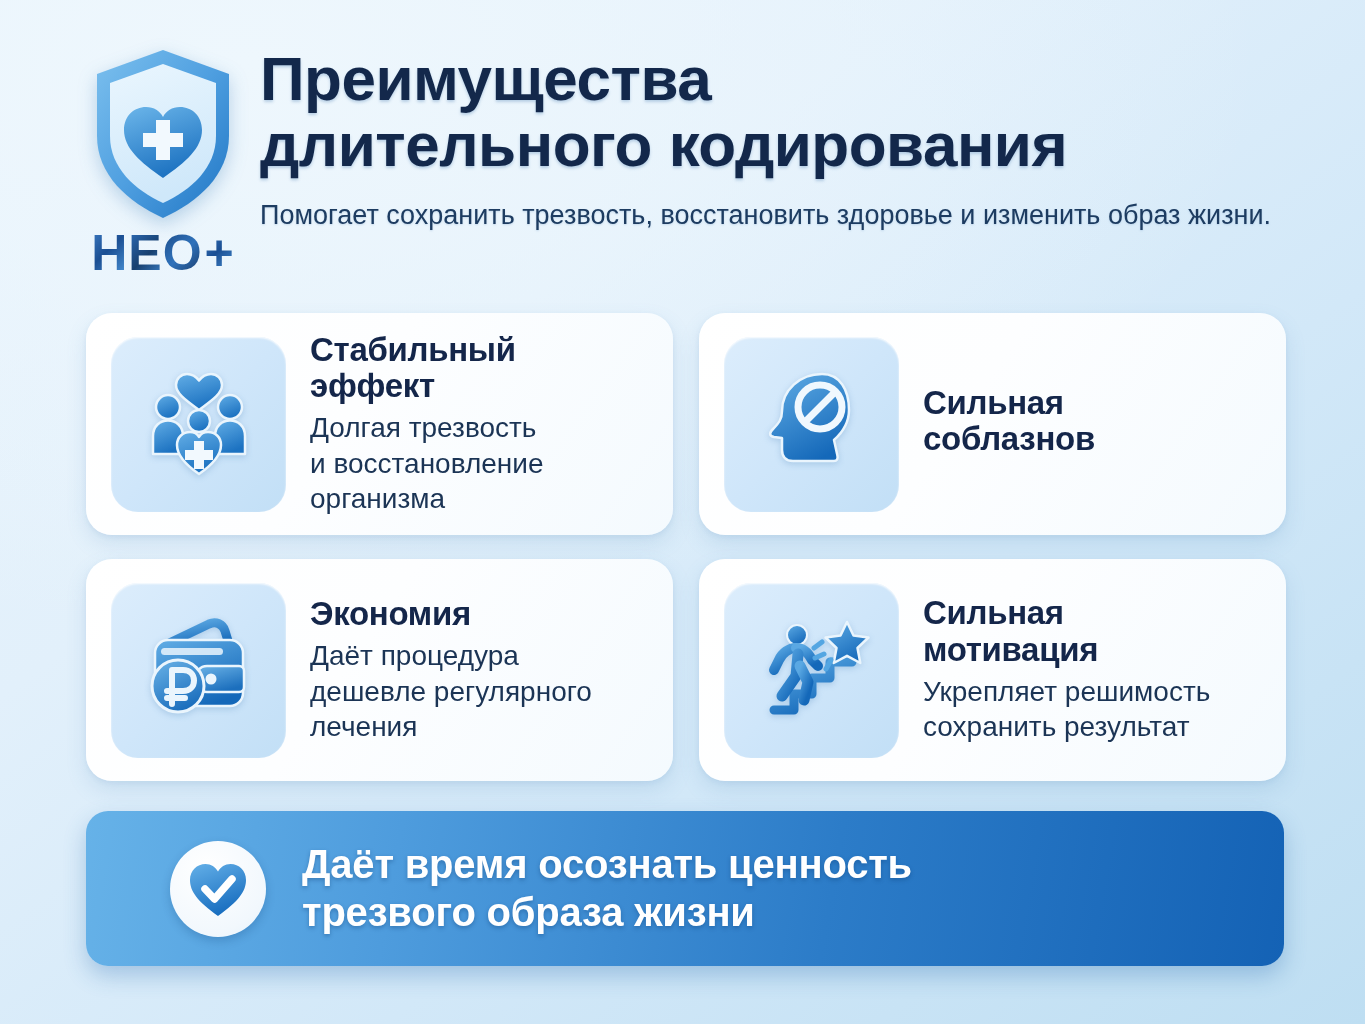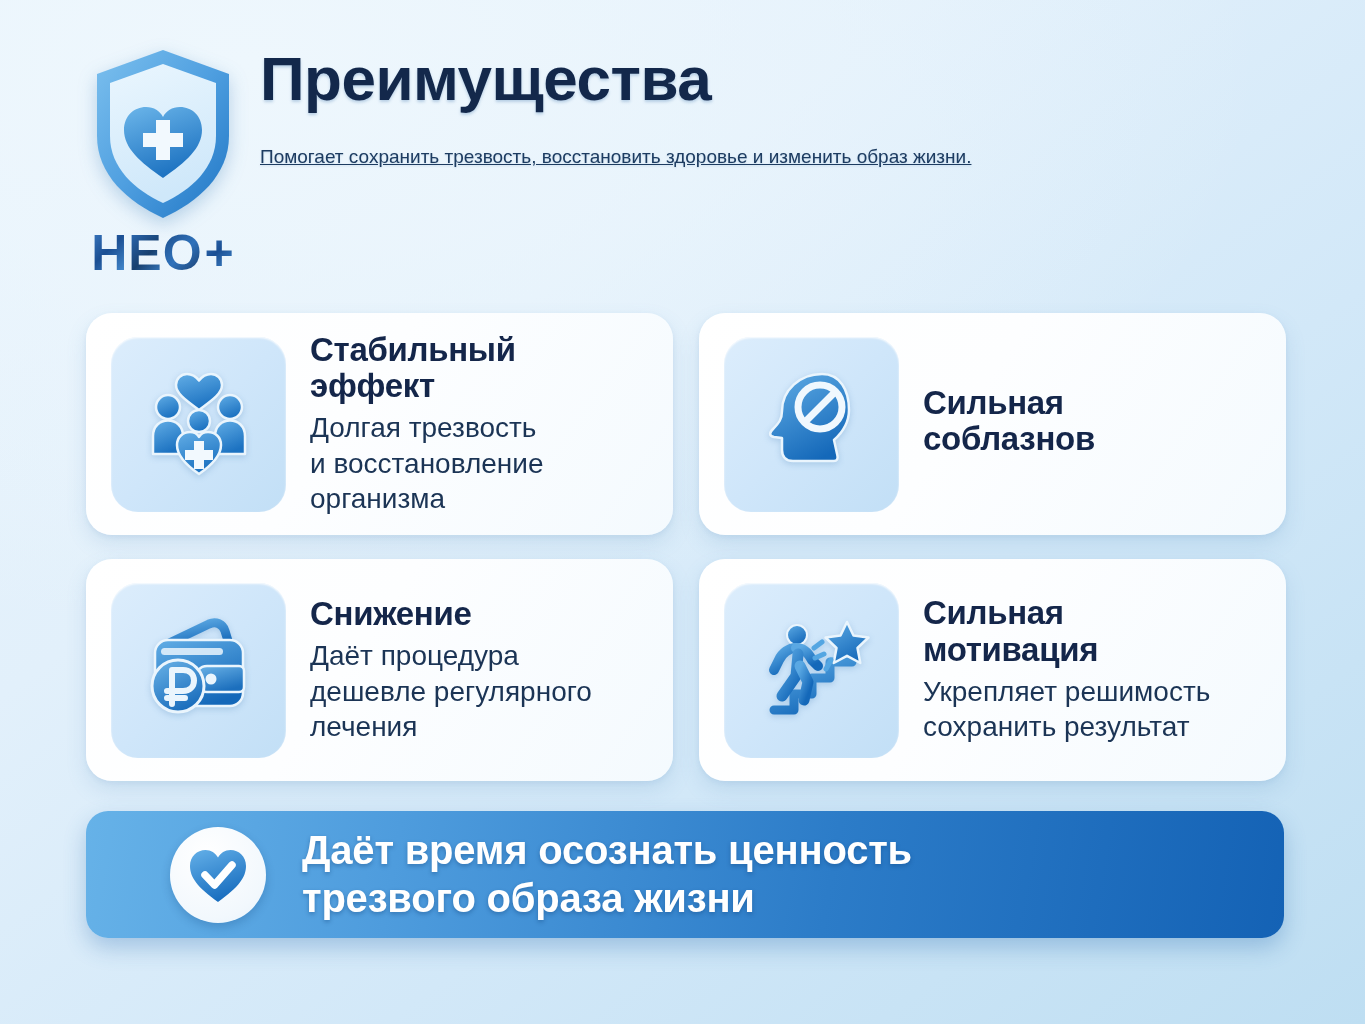--- a/index.html
+++ b/index.html
@@ -34,23 +34,22 @@
     -webkit-background-clip:text; background-clip:text; color:transparent; }
   .logo-plus{ margin-left:2px; }
 
   .title-block{ position:absolute; left:260px; top:46px; width:1030px; }
   .title-line{
     font-size:62px; font-weight:800; color:#13284b; line-height:1.06;
     letter-spacing:-0.5px; text-shadow:0 2px 3px rgba(120,160,200,.45);
     white-space:nowrap;
   }
   .subtitle{
-    margin-top:32px; font-size:19px; line-height:1.34; color:#1d3c61;
+    margin-top:20px; font-size:27px; line-height:1.34; color:#1d3c61;
     text-shadow:0 1px 2px rgba(140,175,210,.4);
-    text-decoration:underline;
   }
 
   
   .grid{
     position:absolute; left:86px; top:313px; width:1198px;
     display:grid; grid-template-columns:587px 587px; gap:24px 26px;
   }
   .card{
     height:222px; border-radius:26px;
     background:linear-gradient(125deg,#ffffff 0%,#fdfeff 45%,#f4fafe 100%);
@@ -68,21 +67,21 @@
   .card-title{
     font-size:33px; font-weight:800; color:#14264a; line-height:1.1;
     letter-spacing:-0.3px; margin-bottom:6px; white-space:pre-line;
   }
   .card-desc{
     font-size:28px; color:#1b3455; line-height:1.26; white-space:pre-line;
   }
 
   
   .banner{
-    position:absolute; left:86px; top:811px; width:1198px; height:127px;
+    position:absolute; left:86px; top:811px; width:1198px; height:155px;
     border-radius:22px;
     background:linear-gradient(100deg,#66b2e8 0%,#4e9cdd 26%,#2c7cc8 62%,#1462b5 100%);
     box-shadow:0 10px 22px rgba(40,105,175,.30);
     display:flex; align-items:center; padding-left:84px; gap:36px;
   }
   .banner-icon{
     width:96px; height:96px; flex:0 0 96px; border-radius:50%;
     background:radial-gradient(circle at 38% 30%, #ffffff 0%, #f2f8fd 70%, #e6f1fa 100%);
     display:flex; align-items:center; justify-content:center;
     box-shadow:0 4px 10px rgba(10,55,110,.22);
@@ -127,20 +126,21 @@
       <div class="logo-text">
         <span class="g1">H</span>
           <span class="g2">E</span>
           <span class="g3">O</span>
           <span class="g1 logo-plus">+</span>
       </div>
     </div>
 
     <div class="title-block">
       <div class="title-line">Преимущества</div>
+      <div class="title-line">длительного кодирования</div>
       <div class="subtitle">Помогает сохранить трезвость, восстановить
 здоровье и изменить образ жизни.</div>
     </div>
 
   </div>
 
   <div class="grid">
 
     <div class="card">
       <div class="tile">
@@ -208,21 +208,21 @@
           <path d="M24 36 L70 14 C77 11 84 14 86 21 L90 34" fill="none" stroke="url(#f3)" stroke-width="9" stroke-linejoin="round" stroke-linecap="round"></path>
           <rect x="16" y="30" width="88" height="66" rx="13" fill="url(#f3)" stroke="#eaf5fd" stroke-width="2.5"></rect>
           <rect x="22" y="38" width="62" height="7" rx="3.5" fill="#eaf5fd" opacity=".85"></rect>
           <path d="M68 56 H100 C103 56 105 58 105 61 V77 C105 80 103 82 100 82 H68 C61 82 56 76 56 69 C56 62 61 56 68 56 Z" fill="url(#f3b)" stroke="#eaf5fd" stroke-width="2.5"></path>
           <circle cx="72" cy="69" r="5.5" fill="#eaf5fd"></circle>
           <circle cx="39" cy="76" r="26" fill="url(#f3b)" stroke="#eaf5fd" stroke-width="3"></circle>
           <path d="M33 94 V60 h11 c7 0 11 4.5 11 10.5 C55 76.5 51 81 44 81 H28 M28 88 h18" fill="none" stroke="#eaf5fd" stroke-width="6" stroke-linecap="round" stroke-linejoin="round"></path>
         </svg>
       </div>
       <div class="card-text">
-        <div class="card-title">Снижение</div>
+        <div class="card-title">Экономия</div>
         <div class="card-desc">Даёт процедура
 дешевле регулярного
 лечения</div>
       </div>
     </div>
 
     <div class="card">
       <div class="tile">
         <svg width="120" height="120" viewBox="0 0 120 120" aria-hidden="true">
           <defs>

